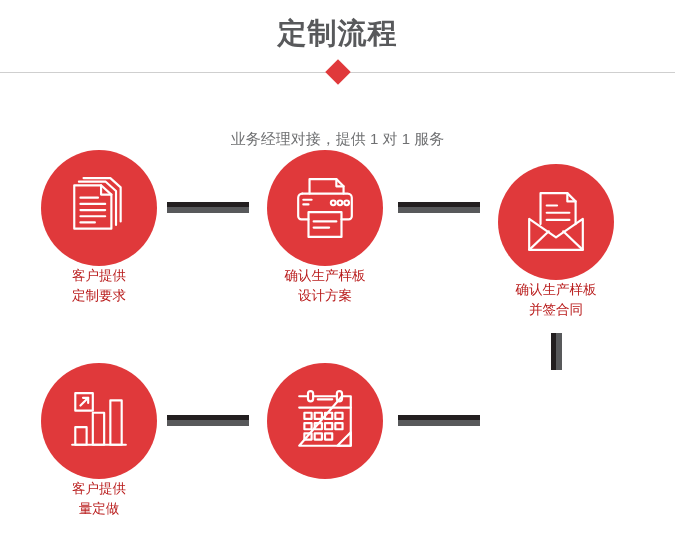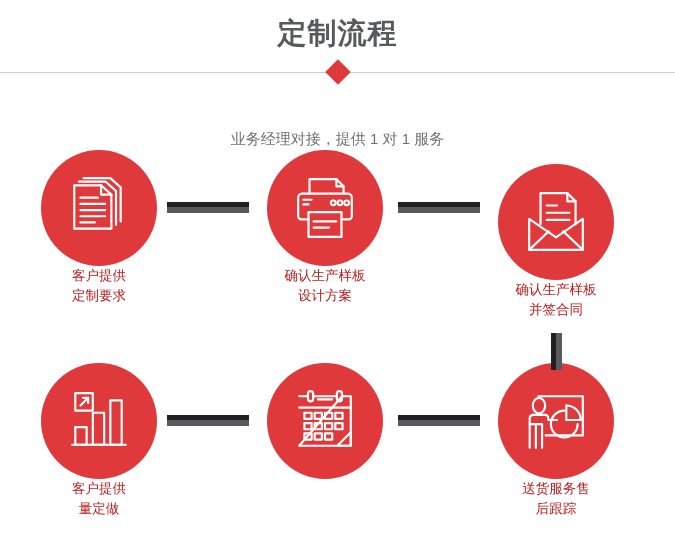--- a/index.html
+++ b/index.html
@@ -279,38 +279,20 @@
           <rect x="42" y="34" width="7" height="6"></rect>
           <rect x="12" y="44" width="7" height="6"></rect>
           <rect x="22" y="44" width="7" height="6"></rect>
           <rect x="32" y="44" width="7" height="6"></rect>
           <path d="M44 56 L57 43 V56 Z"></path>
         </g>
       </svg>
     </div>
   </div>
 
-  <div class="step step-6">
-    <div class="step-circle">
-      <svg viewBox="0 0 64 64">
-        <g fill="none" stroke="#ffffff" stroke-width="2.1" stroke-linejoin="round" stroke-linecap="round">
-          <path d="M15 8 H58 V46 H22"></path>
-          <ellipse cx="15.5" cy="17" rx="6" ry="7.5"></ellipse>
-          <path d="M9.5 26 H21.5 A3 3 0 0 1 24.5 29 L24.5 31 H33"></path>
-          <path d="M9.5 26 A3.5 3.5 0 0 0 6.5 29.5 V58"></path>
-          <path d="M12.5 58 V35 M18.5 58 V35 M18.5 35 H6.5"></path>
-          <path d="M42 17 V31 H56"></path>
-          <path d="M40 22 A13 13 0 1 0 53 35"></path>
-          <path d="M42 17 A14 14 0 0 1 56 31"></path>
-        </g>
-      </svg>
-    </div>
-    <div class="step-label">送货服务售
-后跟踪</div>
-  </div>
 
   <div class="conn-h conn-h-1">
     <div class="seg-dark"></div>
     <div class="seg-gray"></div>
   </div>
   <div class="conn-h conn-h-2">
     <div class="seg-dark"></div>
     <div class="seg-gray"></div>
   </div>
   <div class="conn-v conn-v-1">

